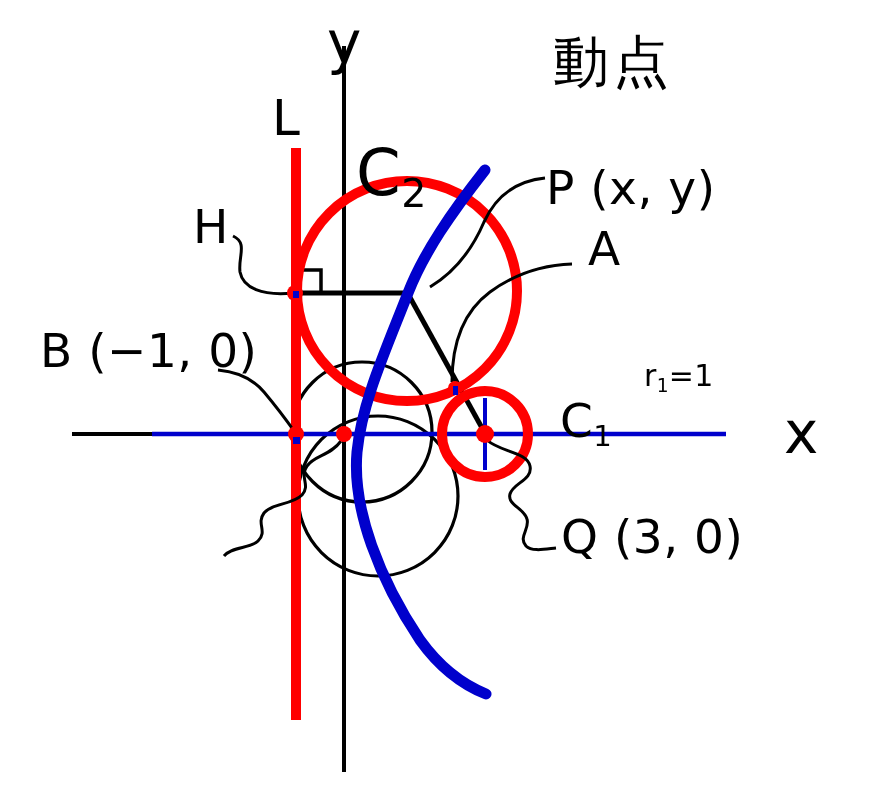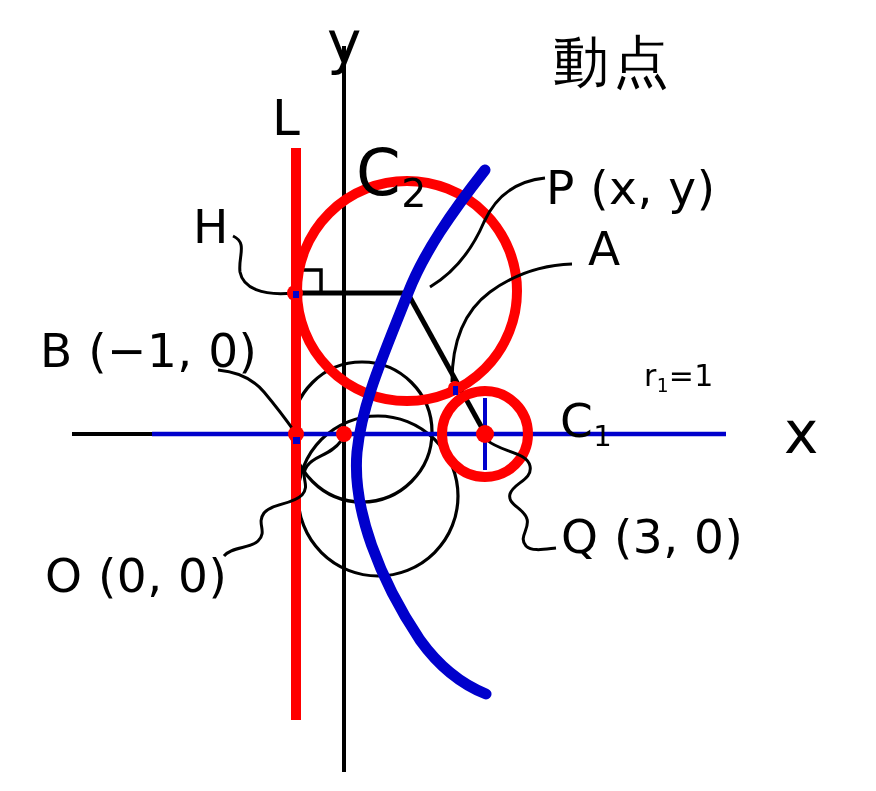--- a/index.html
+++ b/index.html
@@ -133,15 +133,14 @@
   <div class="lbl lbl-H">H</div>
 
   <div class="lbl lbl-B">B (−1, 0)</div>
 
   <div class="lbl lbl-C1"><span>C</span><sub>1</sub></div>
 
   <div class="lbl lbl-r1"><span>r</span><sub>1</sub><span>=1</span></div>
 
   <div class="lbl lbl-Q">Q (3, 0)</div>
 
-  <div class="lbl lbl-O">O (0, 0)</div>
 
 </div>
 
 </body></html>

